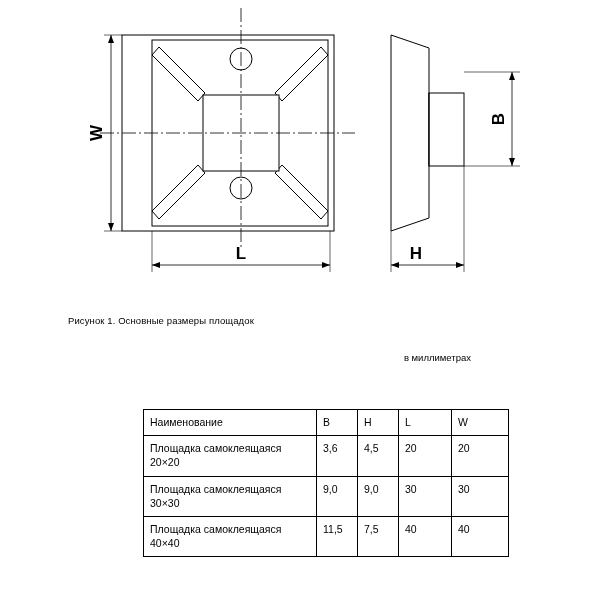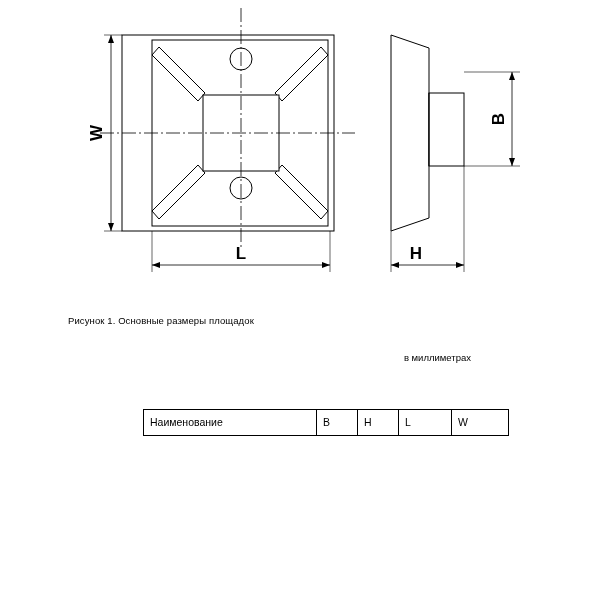--- a/index.html
+++ b/index.html
@@ -154,16 +154,37 @@
 
   <table class="spec">
     <tbody>
       <tr class="hdr">
         <td class="c-name">Наименование</td>
         <td class="c-b">B</td>
         <td class="c-h">H</td>
         <td class="c-l">L</td>
         <td class="c-w">W</td>
       </tr>
+      <tr>
+        <td class="c-name name-cell">Площадка самоклеящаяся 20×20</td>
+        <td class="c-b">3,6</td>
+        <td class="c-h">4,5</td>
+        <td class="c-l">20</td>
+        <td class="c-w">20</td>
+      </tr>
+      <tr>
+        <td class="c-name name-cell">Площадка самоклеящаяся 30×30</td>
+        <td class="c-b">9,0</td>
+        <td class="c-h">9,0</td>
+        <td class="c-l">30</td>
+        <td class="c-w">30</td>
+      </tr>
+      <tr>
+        <td class="c-name name-cell">Площадка самоклеящаяся 40×40</td>
+        <td class="c-b">11,5</td>
+        <td class="c-h">7,5</td>
+        <td class="c-l">40</td>
+        <td class="c-w">40</td>
+      </tr>
     </tbody>
   </table>
 
 </div>
 
 </body></html>

